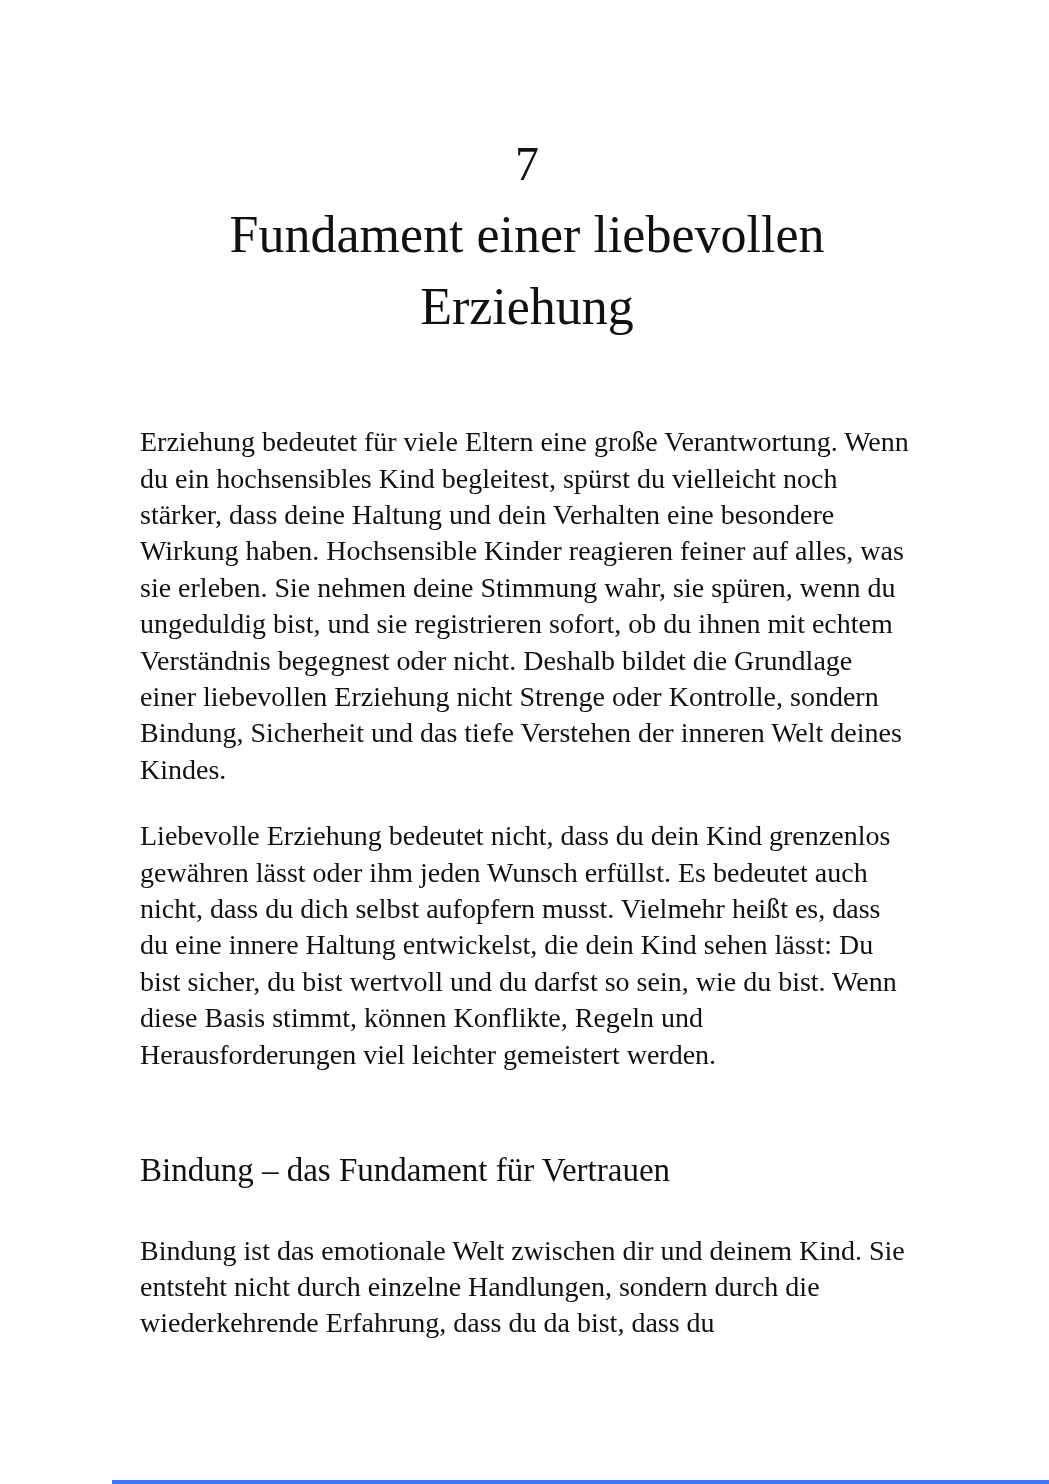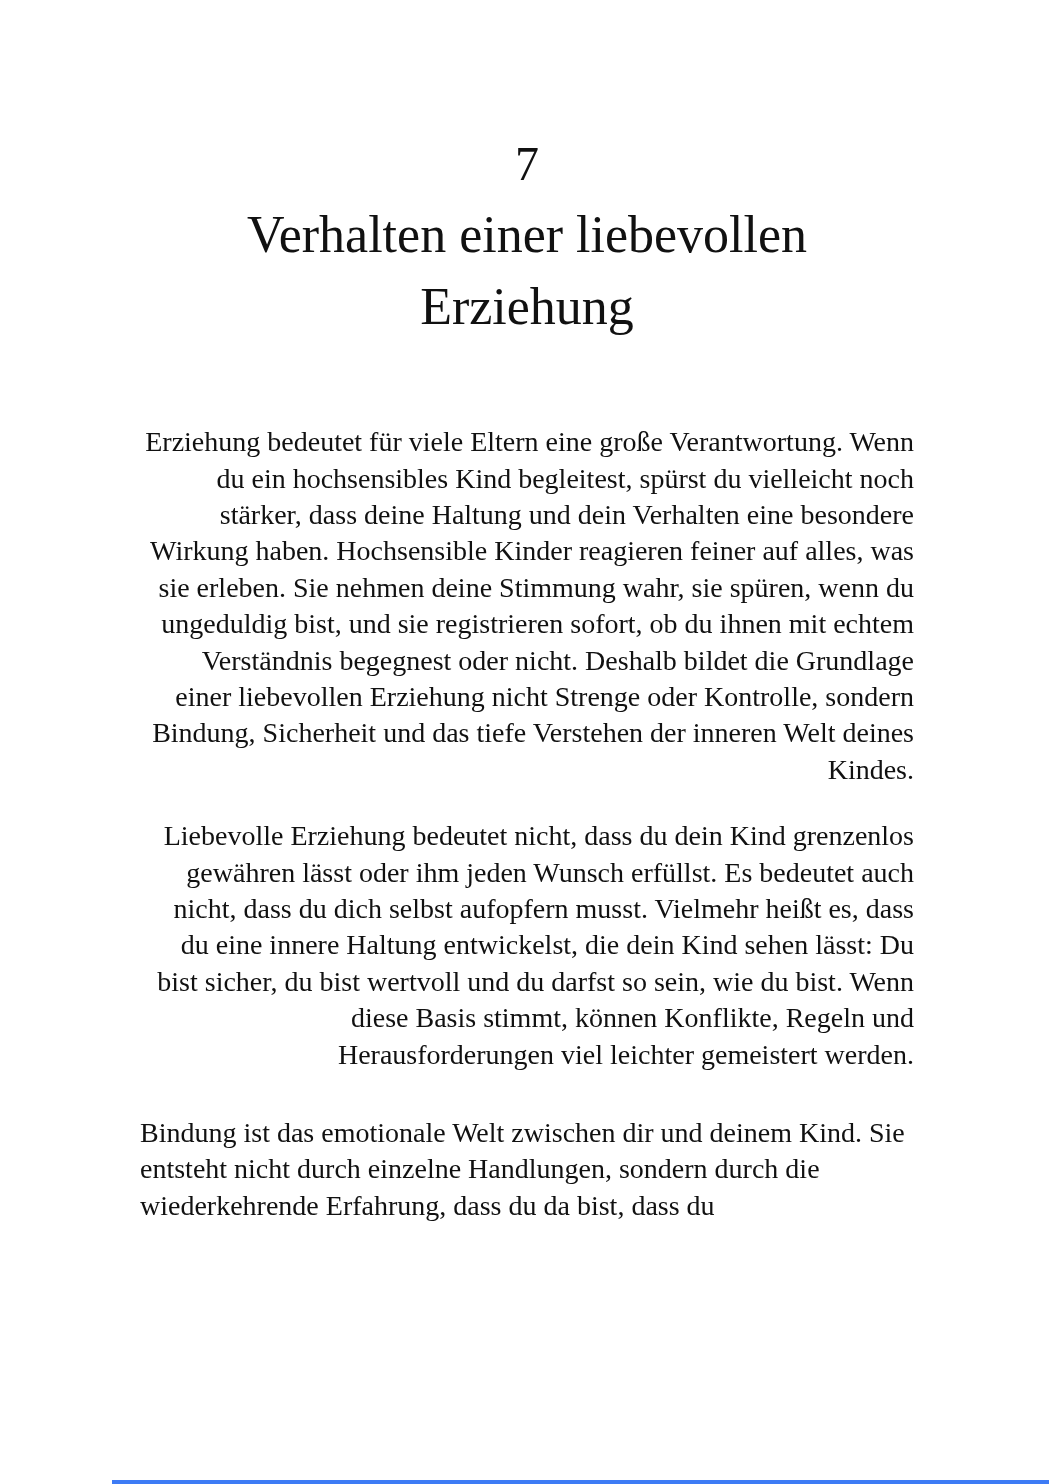--- a/index.html
+++ b/index.html
@@ -34,21 +34,21 @@
     margin: 0 auto 0 auto;
     max-width: 700px;
   }
   .body-text {
     margin-top: 82px;
   }
   .body-text p {
     font-size: 28px;
     line-height: 1.3;
     margin: 0 0 30px 0;
-    text-align: right;
+    text-align: left;
     max-width: 775px;
   }
   .section-heading {
     font-size: 33px;
     font-weight: 400;
     margin: 78px 0 0 0;
     line-height: 1.2;
   }
   .section-body {
     margin-top: 42px;
@@ -68,27 +68,28 @@
   }
 </style>
 </head>
 <body>
 
 <div class="page">
   <div class="content">
 
     <h2 class="chapter-number">7</h2>
 
-    <h1 class="chapter-title">Verhalten einer liebevollen Erziehung</h1>
+    <h1 class="chapter-title">Fundament einer liebevollen Erziehung</h1>
 
     <div class="body-text">
       <p>Erziehung bedeutet für viele Eltern eine große Verantwortung. Wenn du ein hochsensibles Kind begleitest, spürst du vielleicht noch stärker, dass deine Haltung und dein Verhalten eine besondere Wirkung haben. Hochsensible Kinder reagieren feiner auf alles, was sie erleben. Sie nehmen deine Stimmung wahr, sie spüren, wenn du ungeduldig bist, und sie registrieren sofort, ob du ihnen mit echtem Verständnis begegnest oder nicht. Deshalb bildet die Grundlage einer liebevollen Erziehung nicht Strenge oder Kontrolle, sondern Bindung, Sicherheit und das tiefe Verstehen der inneren Welt deines Kindes.</p>
       <p>Liebevolle Erziehung bedeutet nicht, dass du dein Kind grenzenlos gewähren lässt oder ihm jeden Wunsch erfüllst. Es bedeutet auch nicht, dass du dich selbst aufopfern musst. Vielmehr heißt es, dass du eine innere Haltung entwickelst, die dein Kind sehen lässt: Du bist sicher, du bist wertvoll und du darfst so sein, wie du bist. Wenn diese Basis stimmt, können Konflikte, Regeln und Herausforderungen viel leichter gemeistert werden.</p>
     </div>
 
+    <h3 class="section-heading">Bindung – das Fundament für Vertrauen</h3>
 
     <div class="section-body">
       <p>Bindung ist das emotionale Welt zwischen dir und deinem Kind. Sie entsteht nicht durch einzelne Handlungen, sondern durch die wiederkehrende Erfahrung, dass du da bist, dass du</p>
     </div>
 
   </div>
 
   <div class="bottom-line" style="background: rgb(61, 123, 245);"></div>
 </div>
 

